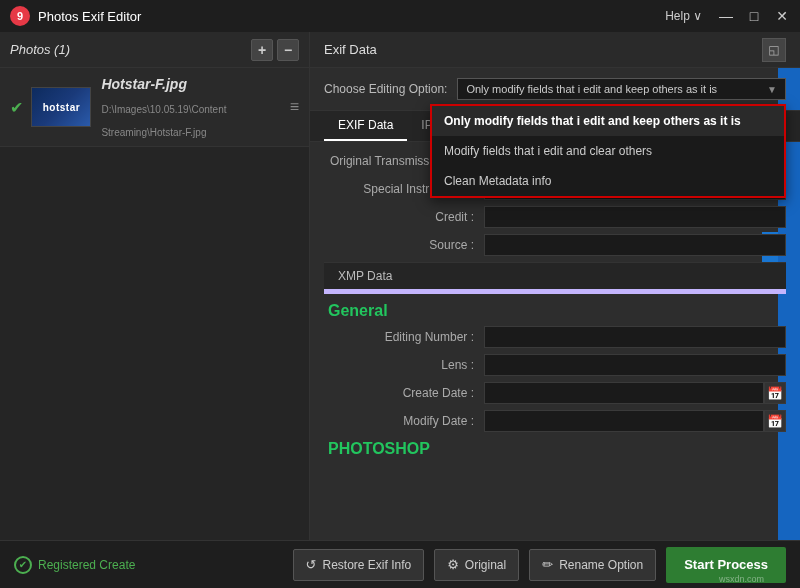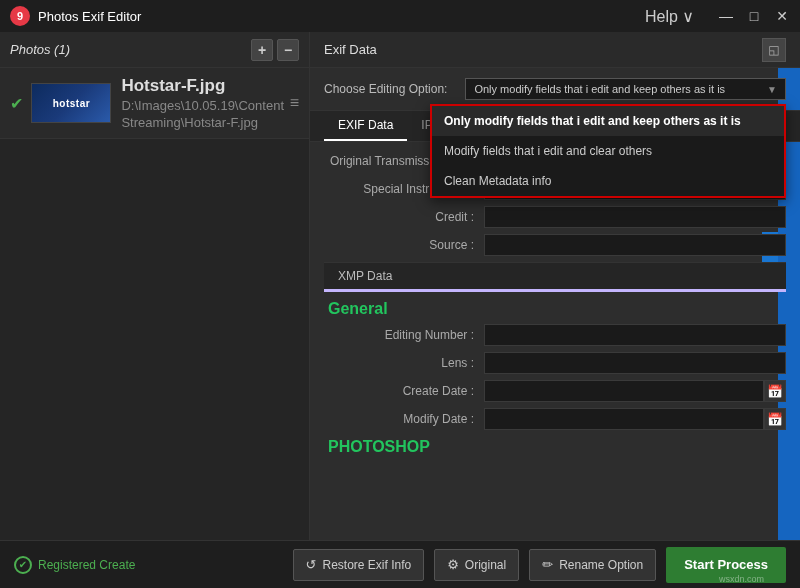--- a/index.html
+++ b/index.html
@@ -39,22 +39,22 @@
       color: #fff;
     }
     .titlebar-title { flex: 1; }
     .titlebar-controls {
       display: flex;
       gap: 12px;
       align-items: center;
     }
     .titlebar-help {
       color: #ccc;
-      font-size: 16px;
-      margin-right: 12px;
+      font-size: 12px;
+      margin-right: 4px;
       cursor: pointer;
     }
     .titlebar-btn {
       width: 16px;
       height: 16px;
       display: flex;
       align-items: center;
       justify-content: center;
       cursor: pointer;
       color: #ccc;
@@ -116,21 +116,21 @@
       background: #2a2a2a;
       border-bottom: 1px solid #333;
       cursor: pointer;
     }
     .photo-check {
       color: #4caf50;
       font-size: 16px;
       margin-right: 8px;
     }
     .photo-thumb {
-      width: 80px;
+      width: 60px;
       height: 40px;
       background: #1a1a3a;
       border: 1px solid #444;
       display: flex;
       align-items: center;
       justify-content: center;
       margin-right: 10px;
       overflow: hidden;
       position: relative;
     }
@@ -142,22 +142,22 @@
       align-items: center;
       justify-content: center;
     }
     .hotstar-logo {
       color: #fff;
       font-size: 10px;
       font-weight: bold;
       letter-spacing: 0.5px;
     }
     .photo-info { flex: 1; }
-    .photo-name { color: #ddd; font-size: 17px; font-weight: 600; }
-    .photo-path { color: #888; font-size: 13px; margin-top: 2px; }
+    .photo-name { color: #ddd; font-size: 14px; font-weight: 600; font-style: italic; }
+    .photo-path { color: #888; font-size: 10px; margin-top: 12px; }
     .photo-menu {
       color: #888;
       font-size: 16px;
       cursor: pointer;
     }
 
     
     .right-panel {
       flex: 1;
       background: #2d2d2d;
@@ -175,21 +175,21 @@
       border-bottom: 1px solid #333;
       justify-content: space-between;
     }
     .right-header-title { color: #ddd; font-size: 13px; }
 
     
     .editing-option-row {
       display: flex;
       align-items: center;
       padding: 10px 14px;
-      gap: 18px;
+      gap: 10px;
       border-bottom: 1px solid #333;
       position: relative;
       justify-content: space-between;
     }
     .editing-option-label { color: #bbb; font-size: 12px; white-space: nowrap; }
     .editing-option-select {
       flex: 1;
       background: #1a1a1a;
       border: 1px solid #555;
       color: #ccc;
@@ -293,21 +293,21 @@
       color: #888;
     }
 
     
     .section-header {
       background: #252525;
       padding: 6px 14px;
       color: #bbb;
       font-size: 12px;
       border-top: 1px solid #333;
-      border-bottom: 3px solid #c4b5fd;
+      border-bottom: 5px solid #c4b5fd;
       margin: 4px 0;
     }
     .section-title-green {
       color: #22c55e;
       font-size: 16px;
       font-weight: 600;
       margin: 8px 0 6px 0;
       padding-left: 4px;
     }
 

